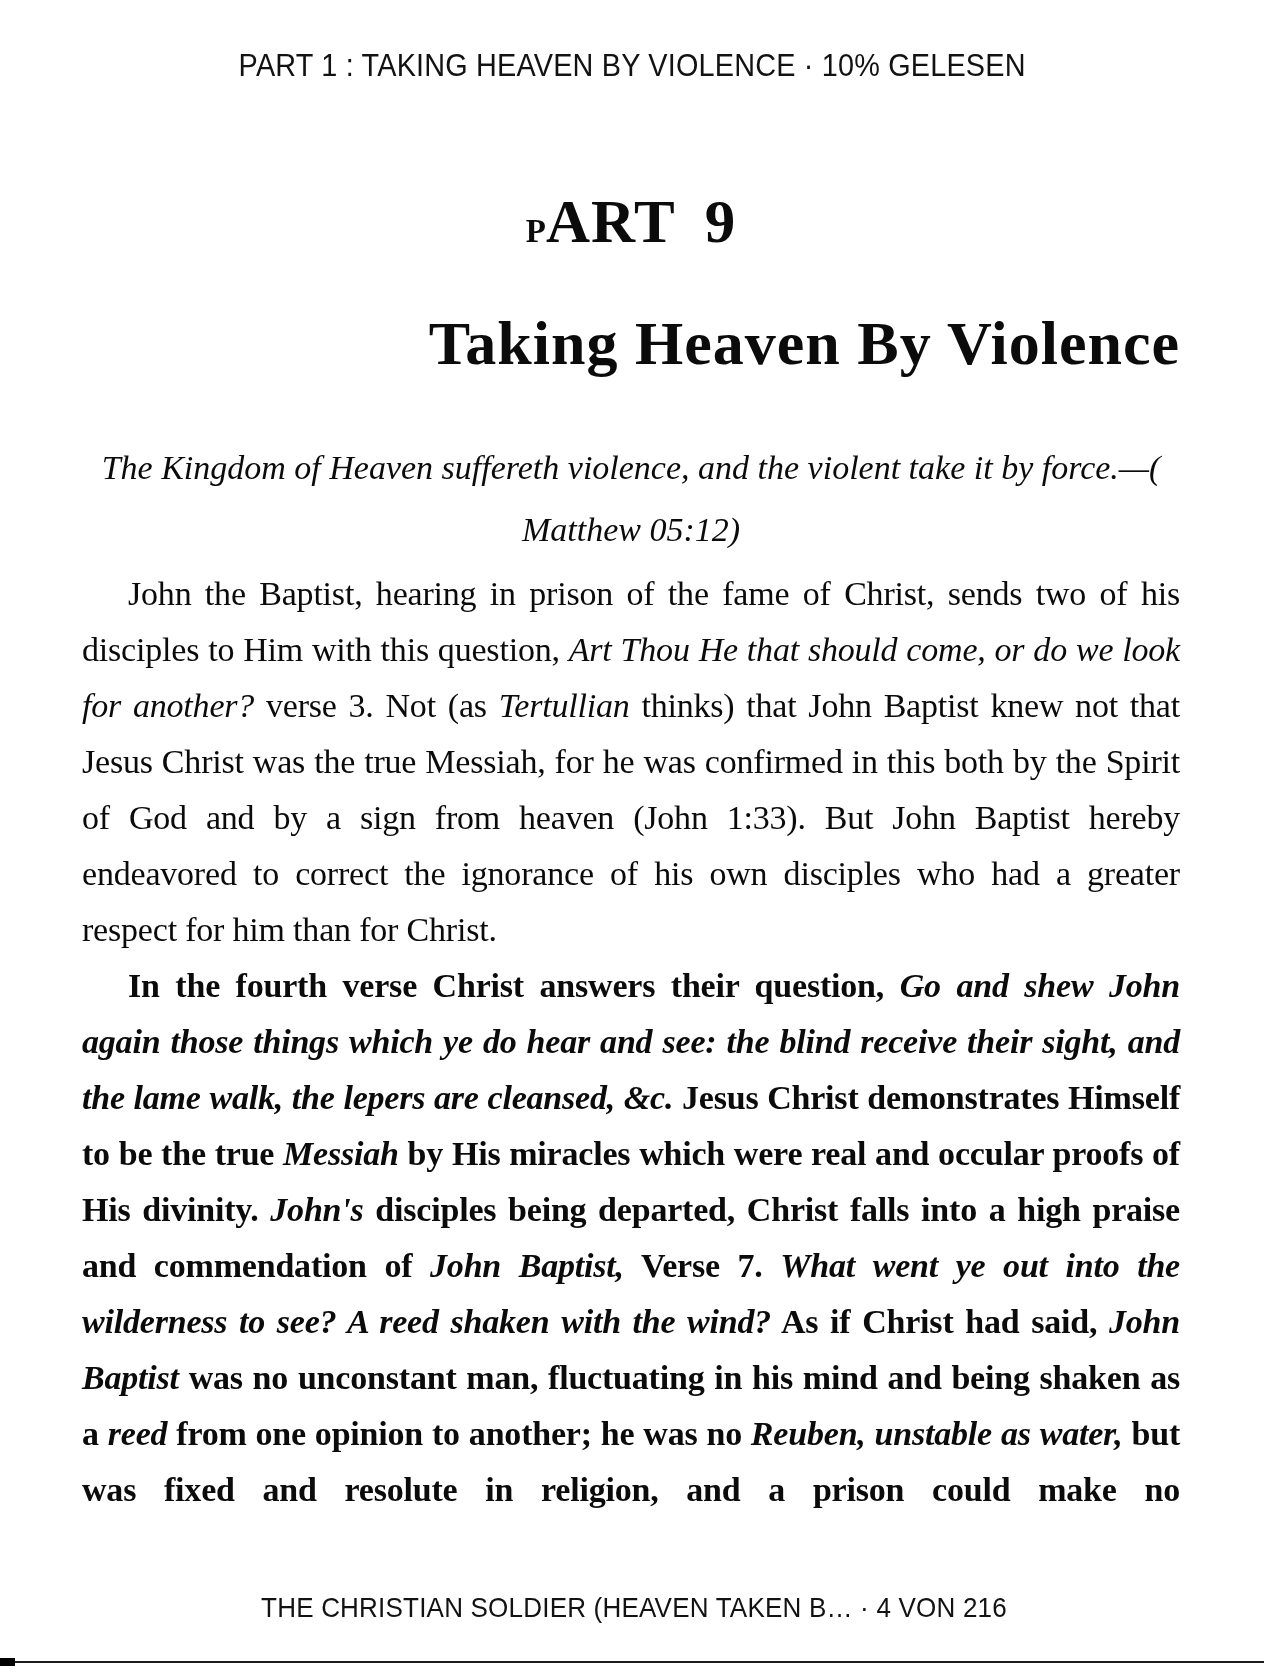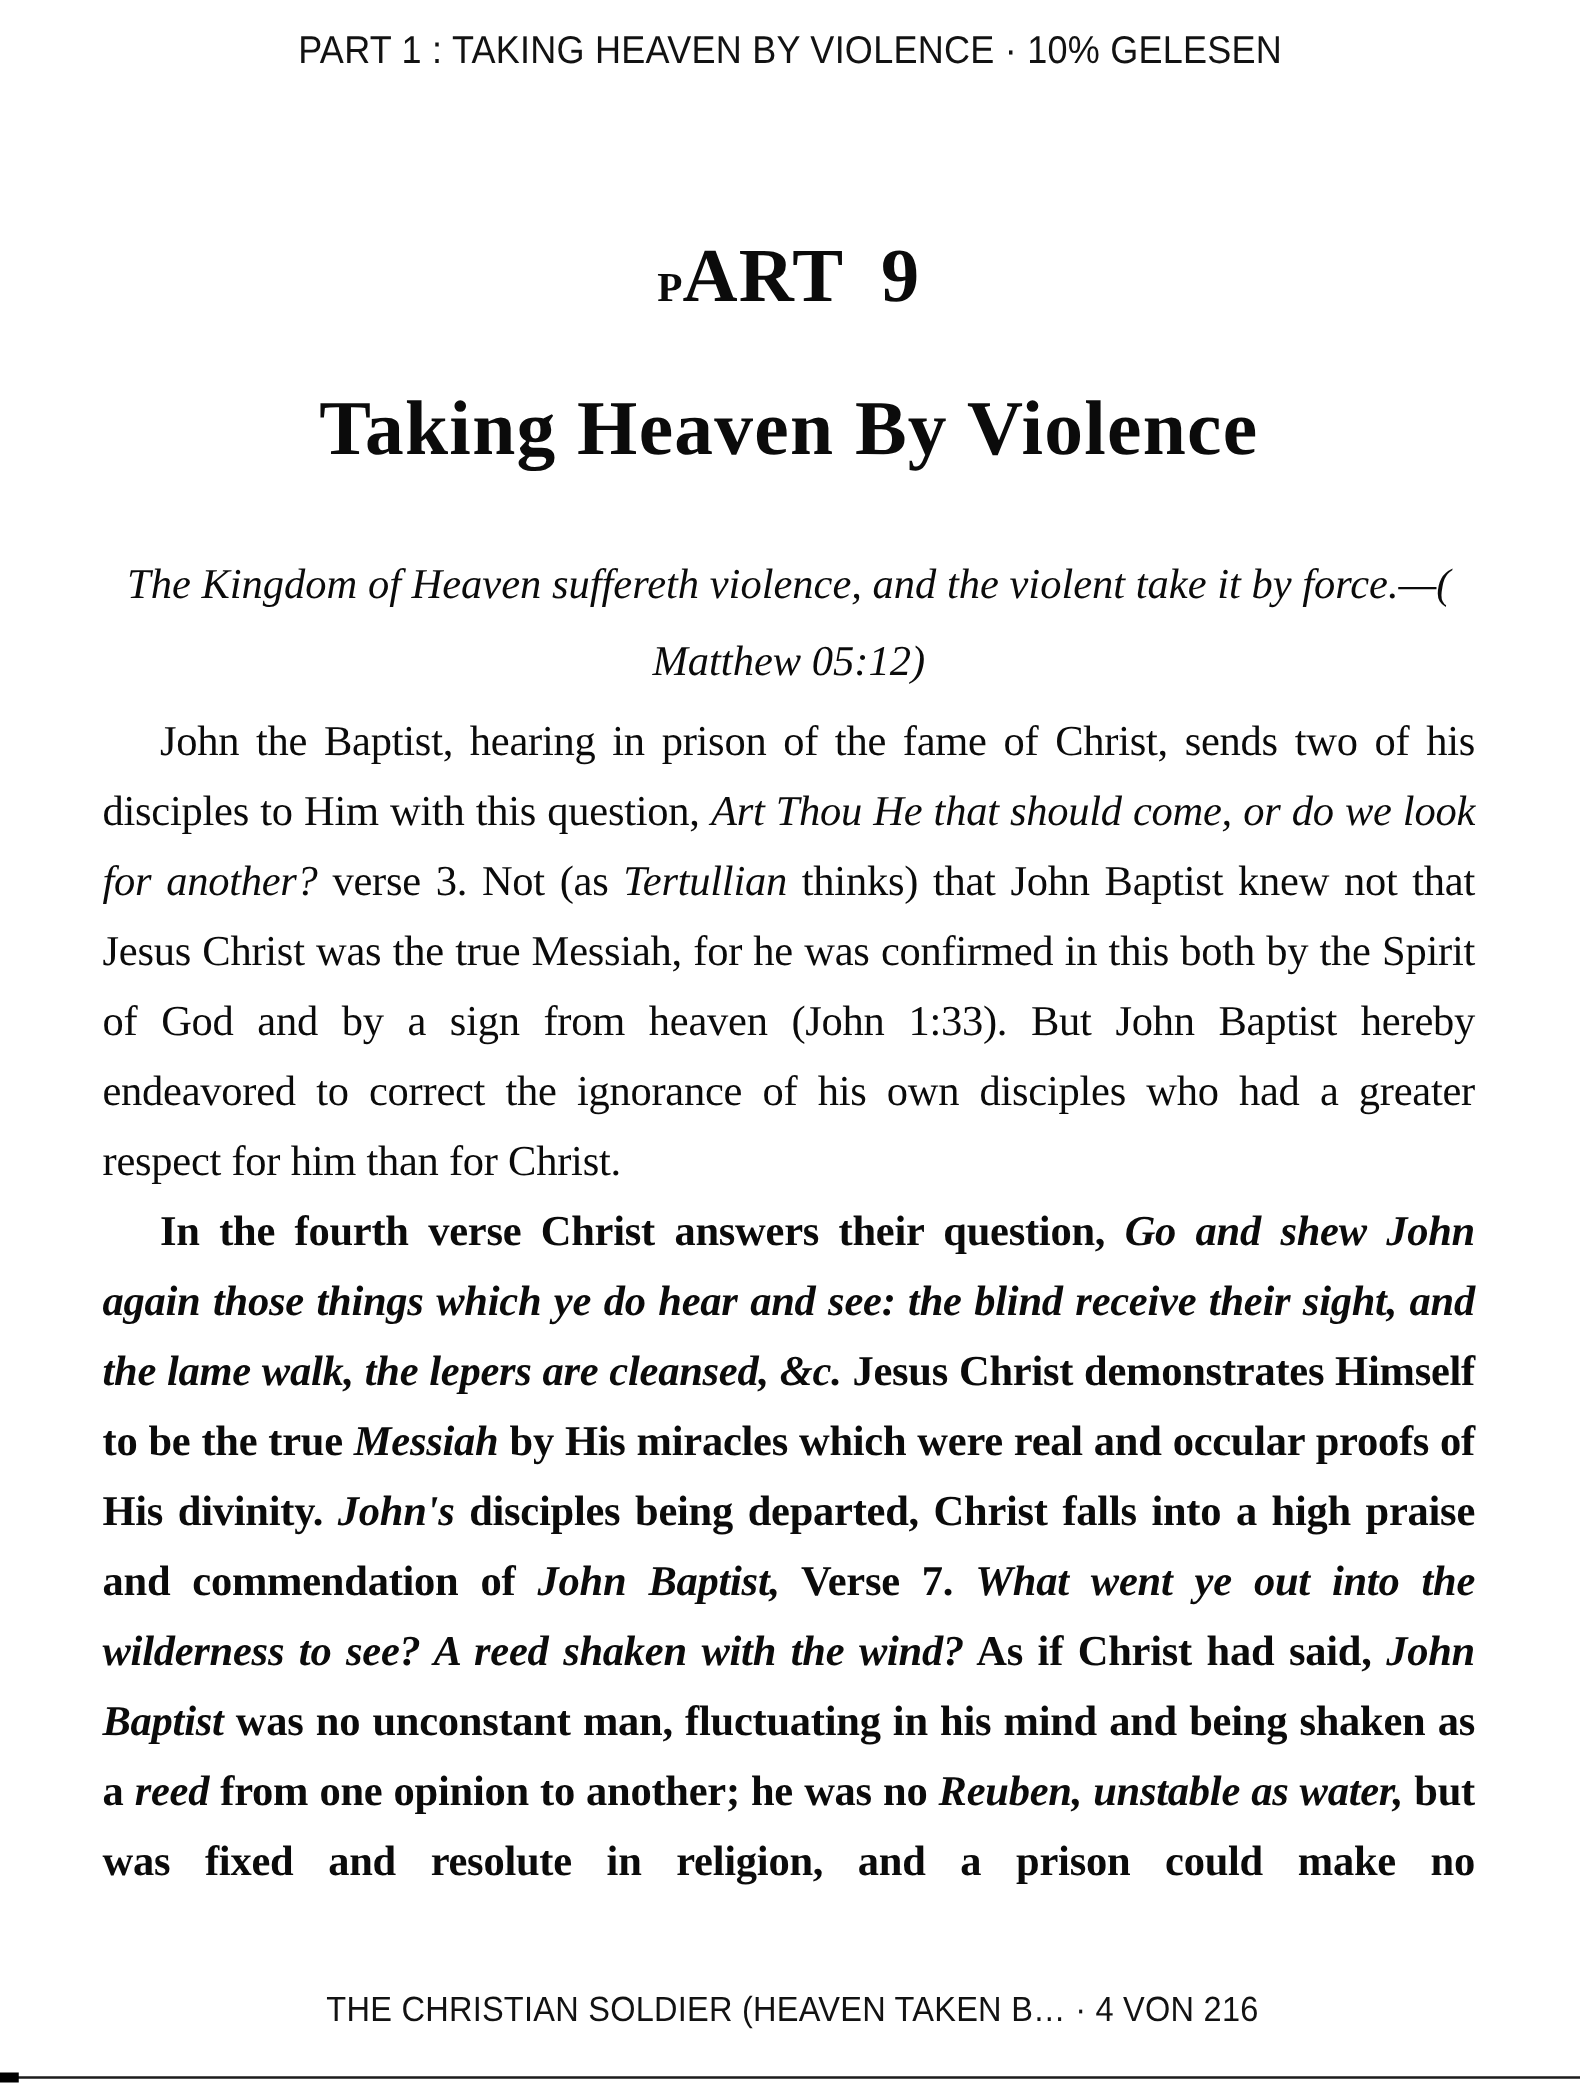--- a/index.html
+++ b/index.html
@@ -12,38 +12,38 @@
     overflow: hidden;
   }
   .chrome-text {
     font-family: "Liberation Sans", sans-serif;
     color: #121212;
     text-align: center;
     white-space: nowrap;
   }
   .condense { display: inline-block; transform: scaleX(0.93); transform-origin: center; }
   .reader-header {
-    position: absolute; top: 22px; left: 0; right: 0;
+    position: absolute; top: 48px; left: 0; right: 0;
     font-size: 31px; letter-spacing: 0.2px;
   }
   .content {
     position: absolute; left: 82px; right: 84px; top: 0;
   }
   .part-heading {
     margin: 191px 0 0 0;
     text-align: center;
     font-size: 61px; line-height: 61px;
     font-weight: bold;
     word-spacing: 14px;
     letter-spacing: 1px;
   }
   .part-heading .small-p { font-size: 33px; letter-spacing: 0; }
   .chapter-title {
     margin: 50px 0 0 0;
-    text-align: center;
+    text-align: right;
     font-size: 62px; line-height: 62px;
     font-weight: bold;
     letter-spacing: 1px;
   }
   .epigraph {
     margin: 63px 0 0 0;
     font-style: italic;
     font-size: 34px; line-height: 62px;
     text-align: center;
     font-family: Liberation Serif, serif;

